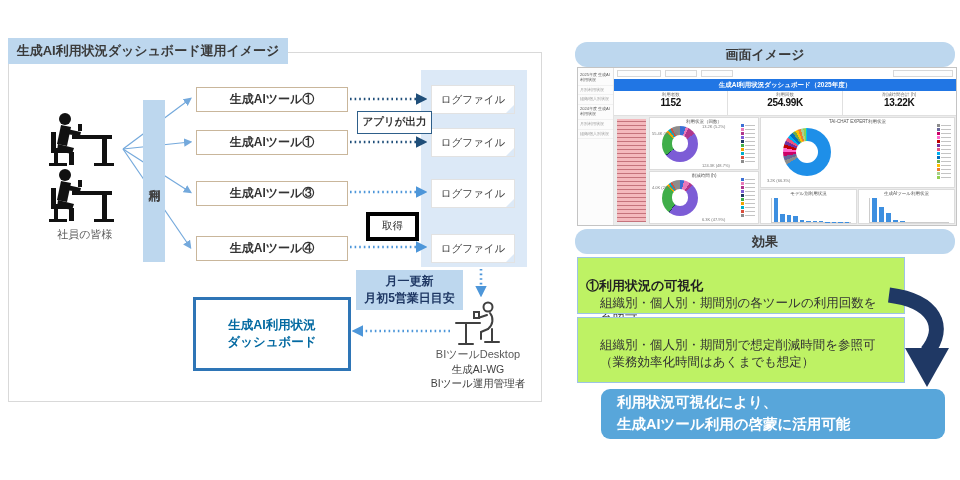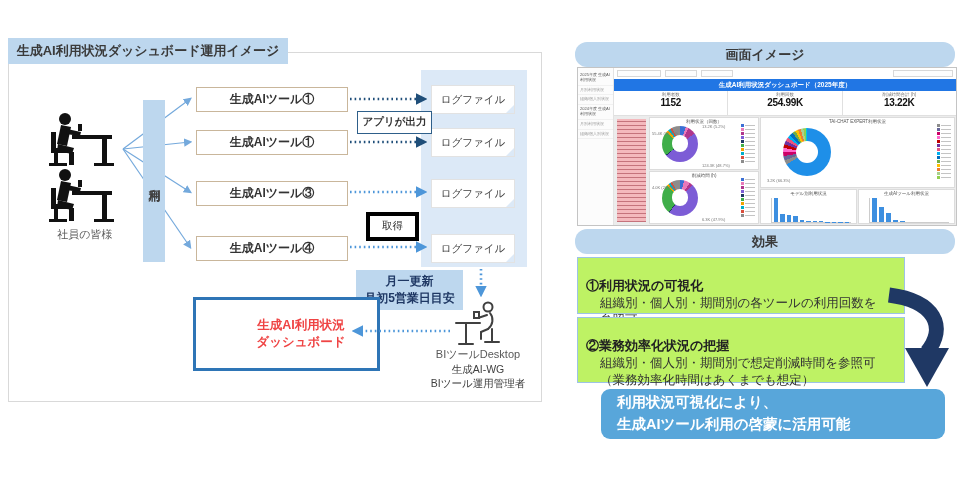--- a/index.html
+++ b/index.html
@@ -25,21 +25,21 @@
                  border-style:solid;border-width:0 0 8px 8px;
                  border-color:transparent transparent #DCE9F7 transparent;}
   .tag{background:#fff;z-index:3;font-size:10.5px;color:#333;text-align:center;line-height:19px;}
   .app-out{left:357px;top:111px;width:73px;height:21px;border:1px solid #2E5F8A;font-weight:bold;}
   .acquire{left:366px;top:212px;width:45px;height:21px;border:4px solid #000000;}
   .update-box{left:356px;top:270px;width:107px;height:40px;background:#BDD7EE;z-index:3;
               display:flex;flex-direction:column;justify-content:center;text-align:center;
               font-weight:bold;font-size:12px;color:#1F3864;line-height:1.45;}
   .dash-box{left:193px;top:297px;width:152px;height:68px;background:#fff;border:3px solid #2E75B6;z-index:3;
             display:flex;flex-direction:column;justify-content:center;text-align:center;
-            font-weight:bold;font-size:12.5px;color:#ef4444;line-height:1.4;padding-left:29px;}
+            font-weight:bold;font-size:12.5px;color:#0369a1;line-height:1.4;}
   .op-icon{left:450px;top:298px;z-index:2;}
   .op-label1{left:408px;top:347px;width:140px;text-align:center;font-size:11px;color:#595959;z-index:2;}
   .op-label2{left:408px;top:363px;width:140px;text-align:center;font-size:10.5px;color:#404040;z-index:2;}
   .op-label3{left:408px;top:377px;width:140px;text-align:center;font-size:10.5px;color:#404040;z-index:2;}
   svg.overlay{left:0;top:0;width:960px;height:480px;pointer-events:none;}
   #fanlayer{z-index:1;} #arrowlayer{z-index:5;}
 
   
   .col-header{left:575px;width:380px;height:25px;background:#BDD7EE;z-index:2;
               font-weight:bold;font-size:13px;color:#3A3A3A;text-align:center;line-height:25px;border-radius:12px;}
@@ -457,21 +457,20 @@
 </div>
 
 <div class="abs col-header effects-header">効果</div>
 
 <div class="abs effect-box effect1">
   <div class="effect-title">①利用状況の可視化</div>
   <div class="effect-line">組織別・個人別・期間別の各ツールの利用回数を</div>
   <div class="effect-line">参照可</div>
 </div>
 <div class="abs effect-box effect2">
-  <div class="effect-title">②業務効率化状況の把握</div>
   <div class="effect-line">組織別・個人別・期間別で想定削減時間を参照可</div>
   <div class="effect-line">（業務効率化時間はあくまでも想定）</div>
 </div>
 
 <div class="abs conclusion">
   <div>利用状況可視化により、</div>
   <div>生成AIツール利用の啓蒙に活用可能</div>
 </div>
 
 </body></html>

